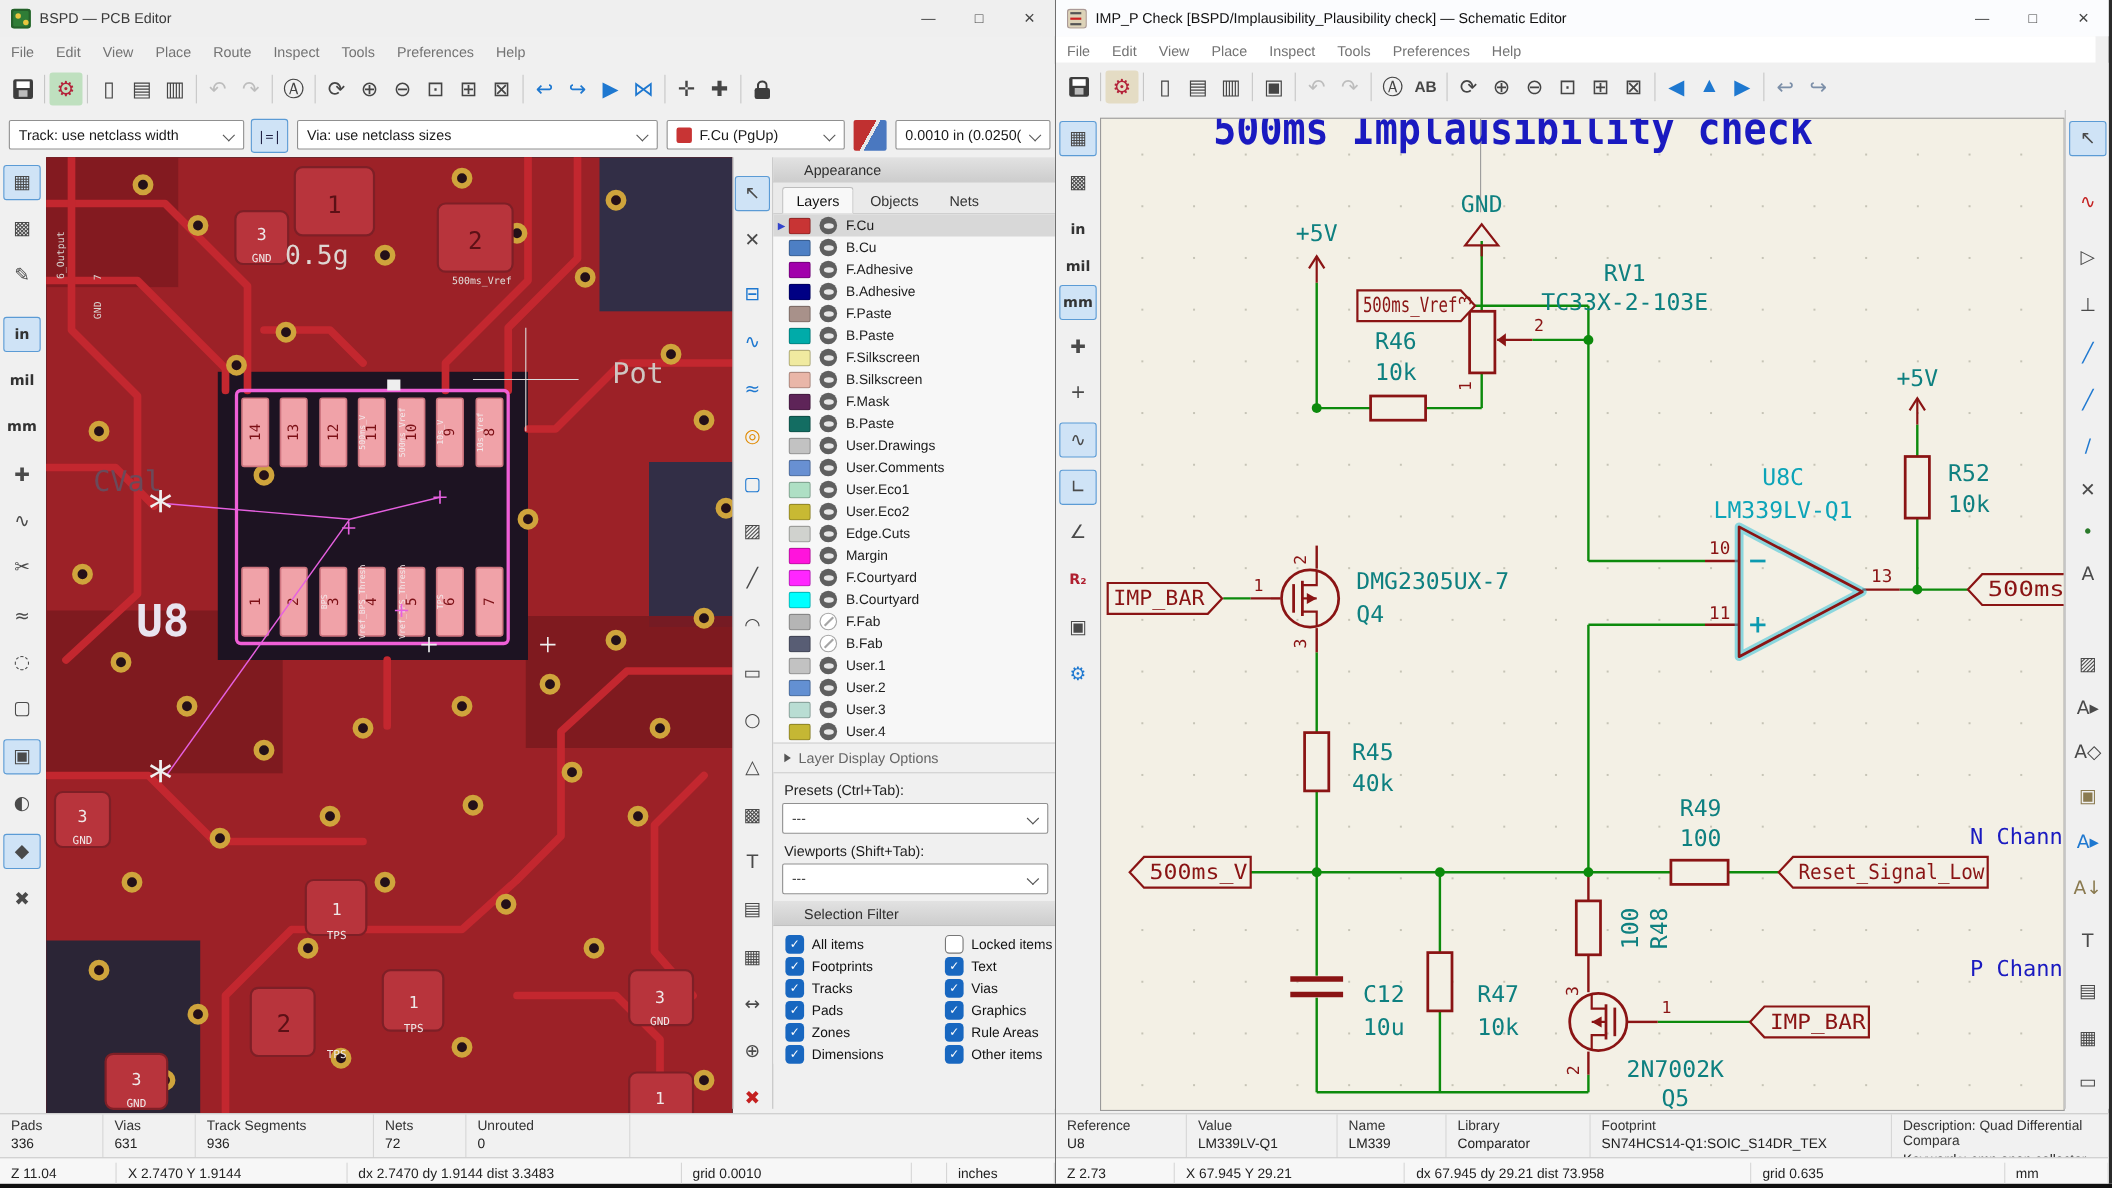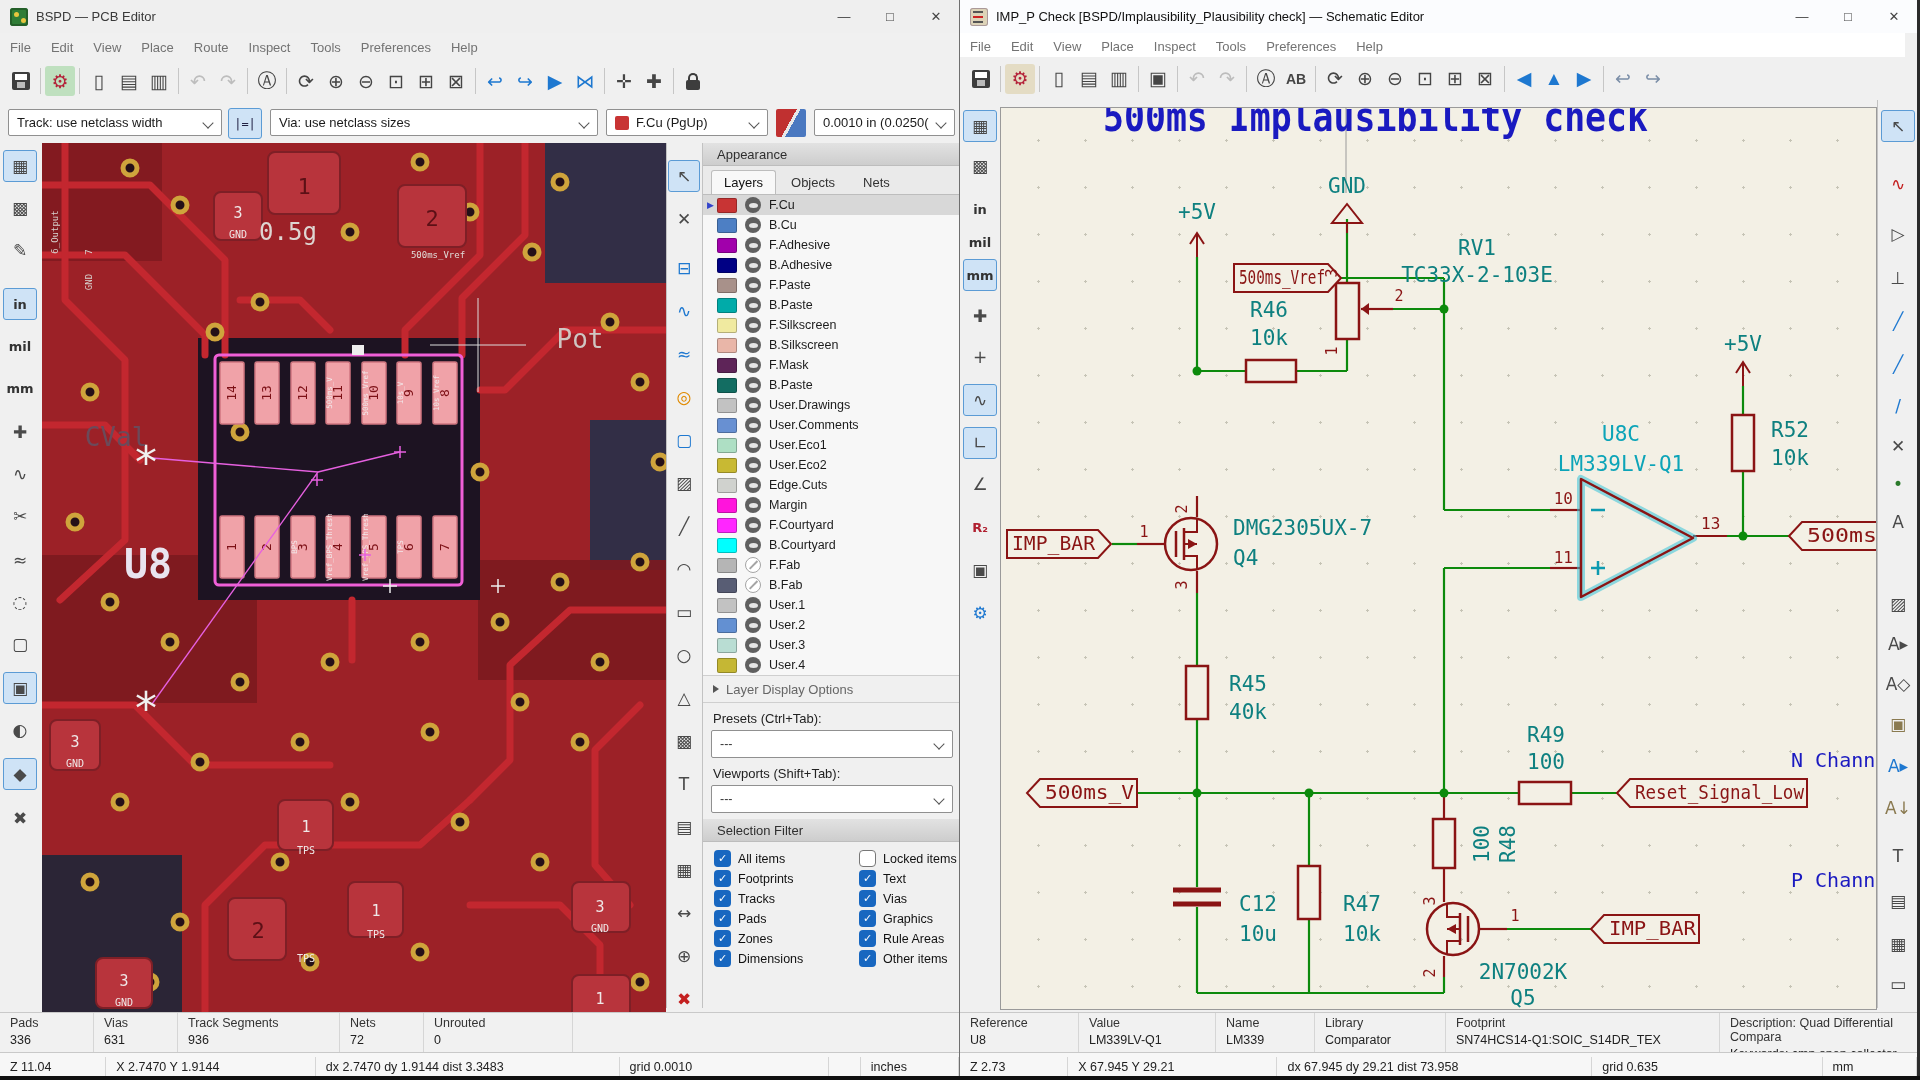--- a/index.html
+++ b/index.html
@@ -41,21 +41,21 @@
   .vtool{position:absolute;background:#f0f0f0;}
   .vbtn{position:absolute;left:3px;width:34px;height:32px;display:flex;align-items:center;justify-content:center;
      font-size:17px;color:#4a4a4a;border-radius:3px;box-sizing:border-box;font-family:"DejaVu Sans","Liberation Sans",sans-serif;}
   .vbtn.txt{font-size:13px;font-weight:bold;color:#333;}
   .vbtn.sel{background:#cfe3f6;border:1px solid #5b9bd5;}
   .canvas-pcb{position:absolute;left:42px;top:143px;width:624px;height:869px;background:#1c1117;}
   .canvas-sch{position:absolute;left:40px;top:107px;width:877px;height:903px;background:#f3f0e5;
      background-image:radial-gradient(#c6c4b6 1px,transparent 1.2px);background-size:47px 47px;background-position:14px 9px;
      border:1px solid #9a9a9a;box-sizing:border-box;}
   .panel{position:absolute;left:702px;top:143px;width:258px;bottom:68px;background:#f0f0f0;border-left:1px solid #c2c2c2;font-size:12.5px;}
-  .phead{height:22px;background:linear-gradient(#e2e2e2,#cdcdcd);display:flex;align-items:center;padding-left:14px;font-size:13px;color:#2f2f2f;border-bottom:1px solid #bdbdbd;}
+  .phead{height:22px;background:linear-gradient(#e2e2e2,#cdcdcd);display:flex;align-items:center;padding-left:28px;font-size:13px;color:#2f2f2f;border-bottom:1px solid #bdbdbd;}
   .tabs{display:flex;padding:4px 0 0 8px;gap:2px;border-bottom:1px solid #bdbdbd;background:#eaeaea;}
   .tab{padding:4px 12px;font-size:13px;color:#333;border:1px solid transparent;border-bottom:none;}
   .tab.active{background:#f8f8f8;border-color:#bdbdbd;border-radius:3px 3px 0 0;color:#111;}
   .layers{background:#f7f7f7;}
   .lrow{display:flex;align-items:center;height:20px;padding-left:4px;position:relative;}
   .lrow.sel{background:#d8d8d8;}
   .larrow{width:10px;font-size:9px;color:#3344cc;}
   .lswatch{width:20px;height:15px;border-radius:2px;margin-right:8px;flex:0 0 auto;border:1px solid rgba(0,0,0,.25);box-sizing:border-box;}
   .eye{width:16px;height:16px;border-radius:50%;background:#5f5f5f;margin-right:8px;position:relative;flex:0 0 auto;}
   .eye::after{content:"";position:absolute;left:3.5px;top:5.5px;width:9px;height:5px;border-radius:50%;background:#e6e6e6;}

